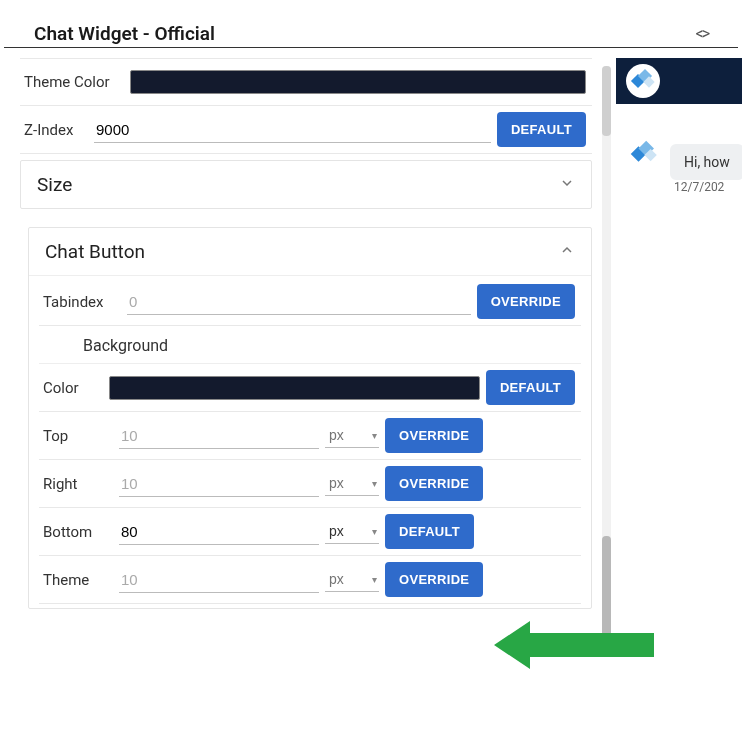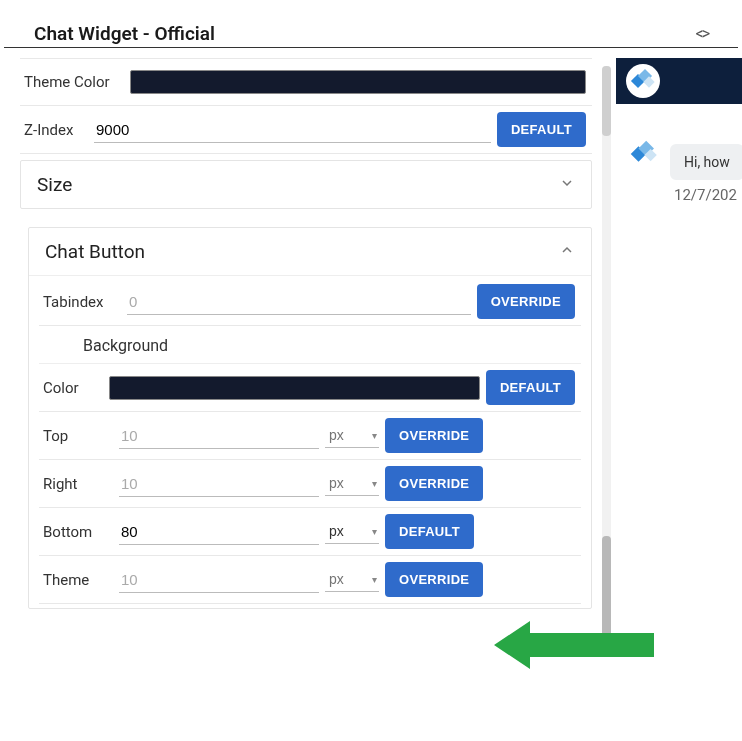--- a/index.html
+++ b/index.html
@@ -106,23 +106,22 @@
     .bubble-wrap { display: flex; flex-direction: column; align-items: flex-start; }
     .bubble {
       background: #eef0f2;
       border-radius: 6px;
       padding: 10px 14px;
       font-size: 14px;
       color: #333;
       white-space: nowrap;
     }
     .stamp {
-      font-size: 15px;
+      font-size: 12px;
       color: #666;
-      margin-top: 6px;
       margin-left: 4px;
     }
 
     
     .field-row {
       display: flex;
       align-items: center;
       padding: 6px 6px 6px 4px;
       border-bottom: 1px solid #e8e8e8;
       gap: 6px;

